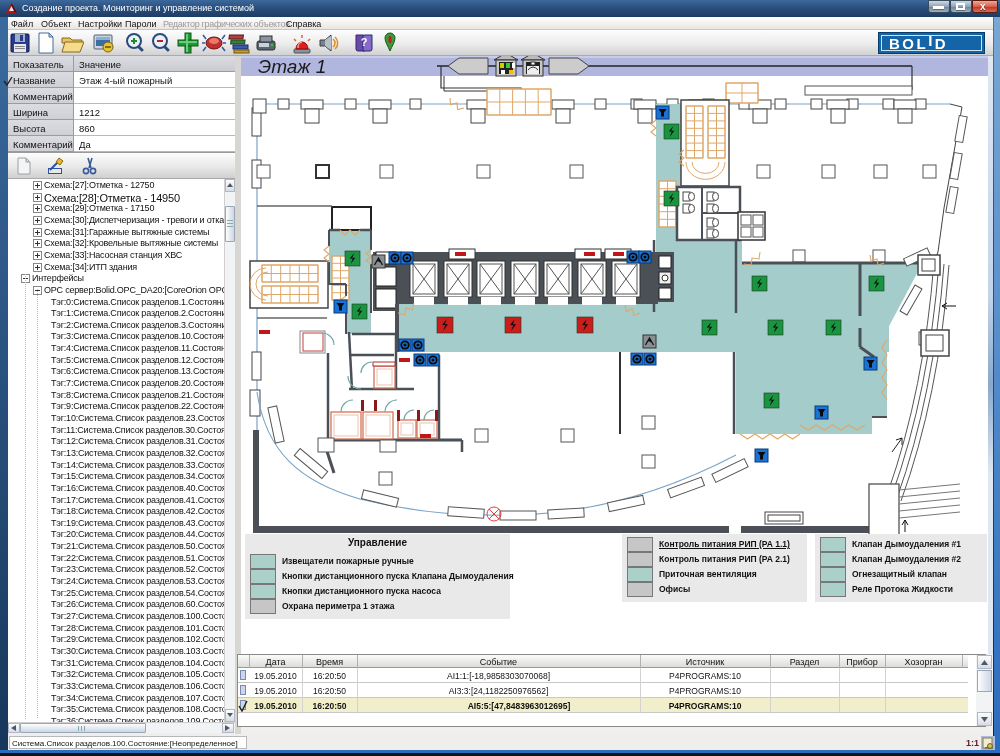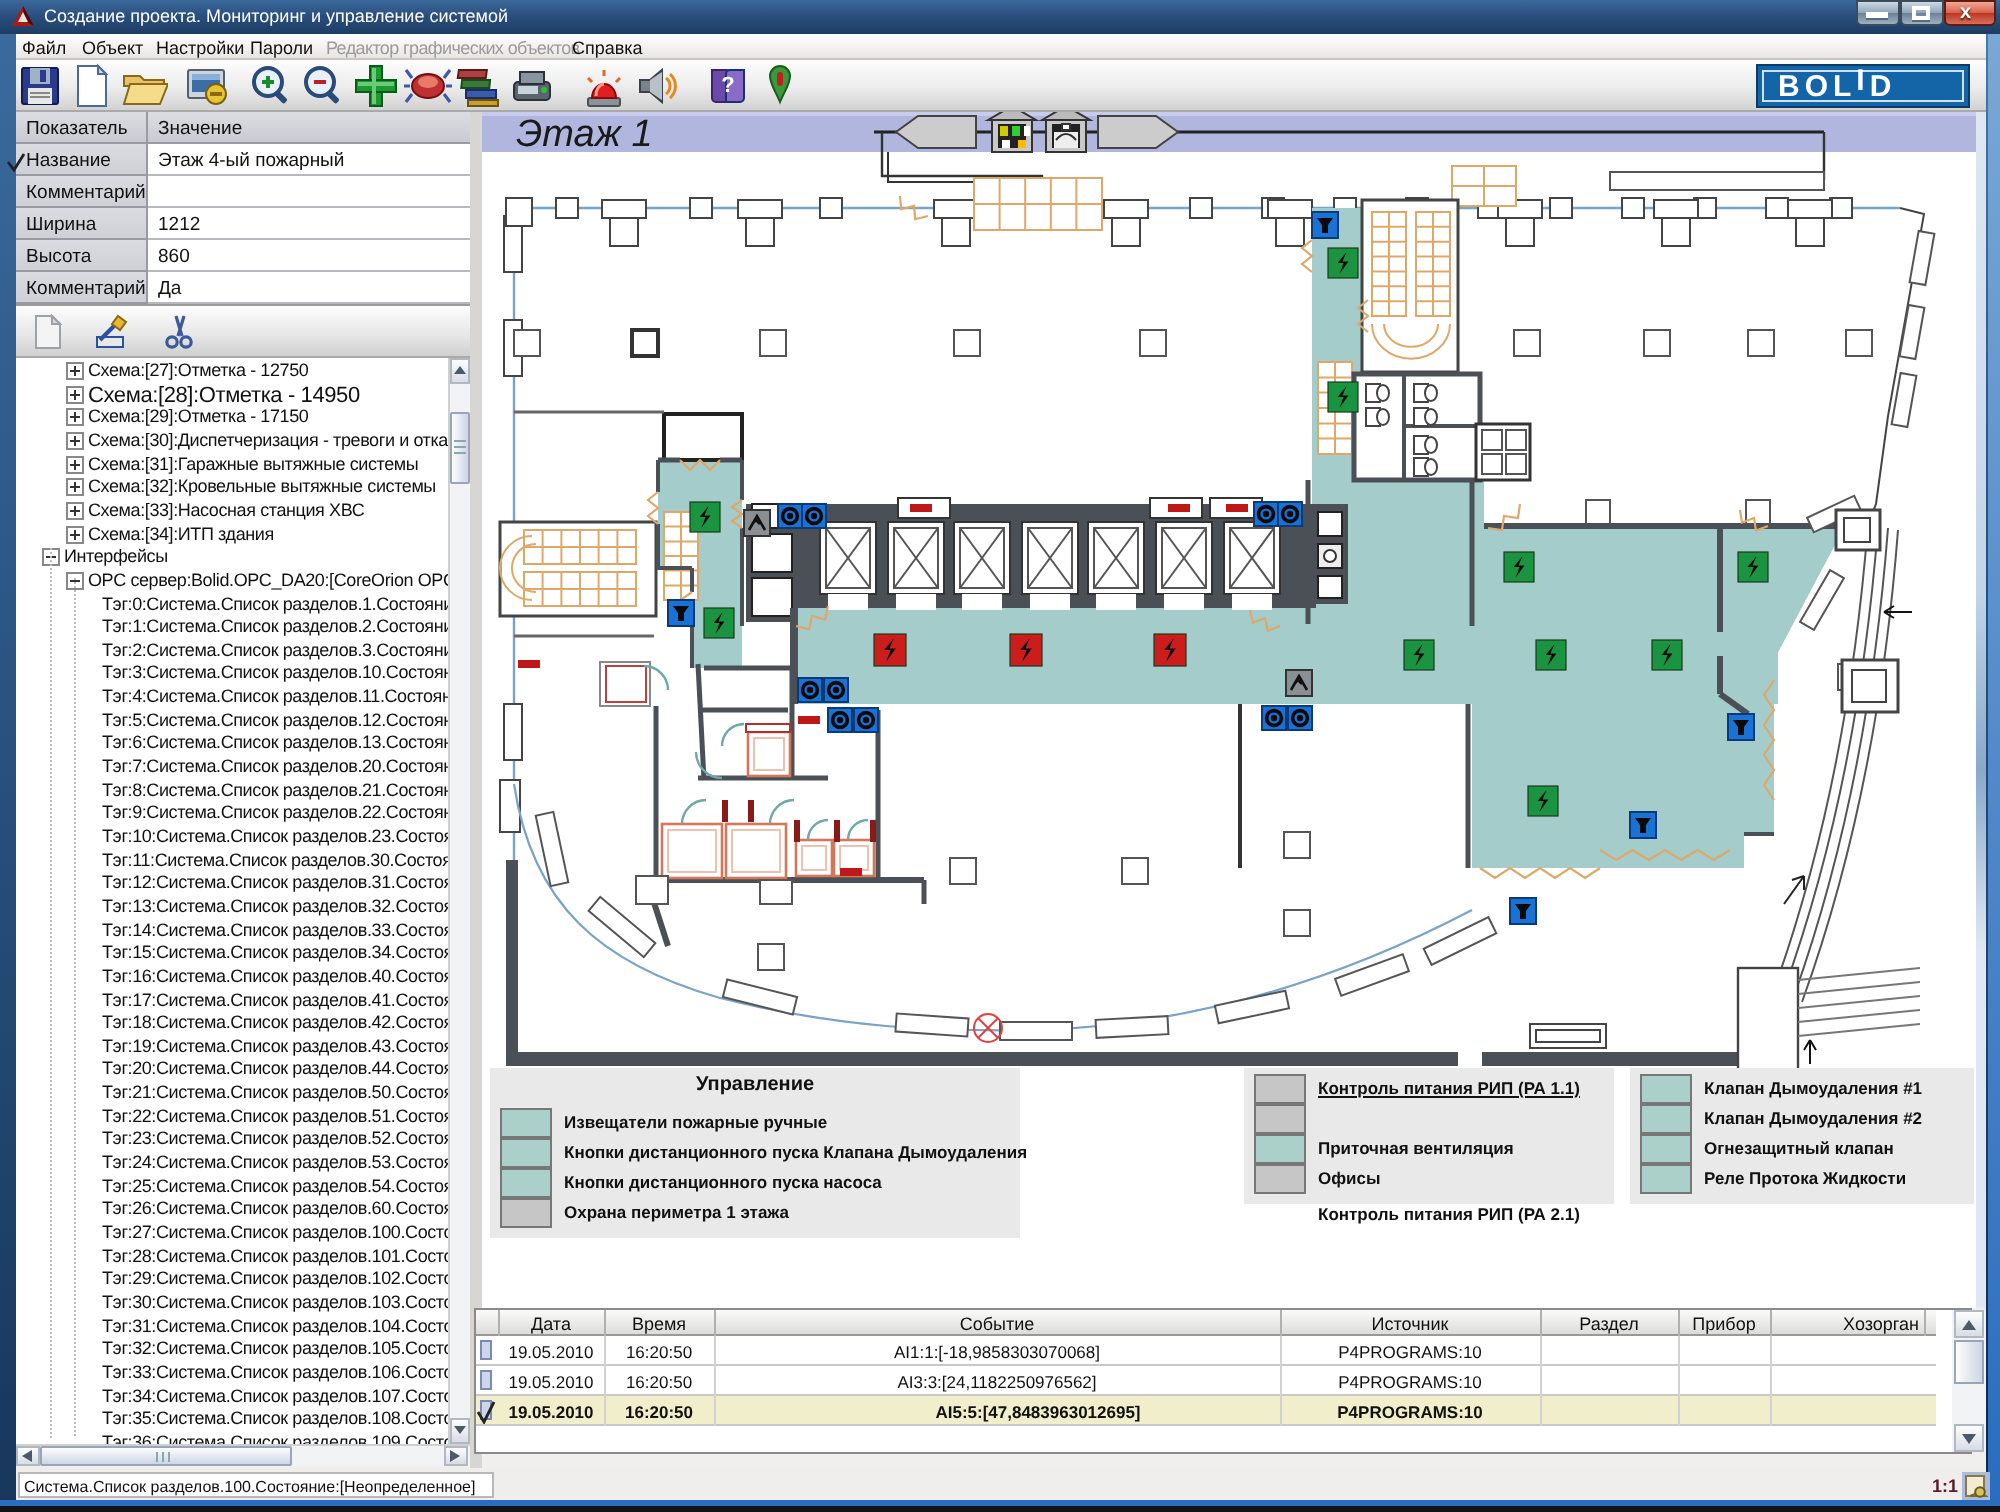--- a/index.html
+++ b/index.html
@@ -852,21 +852,21 @@
 <div class="abs" style="left:250px;top:569px;width:26px;height:15px;background:#abd0ca;border:1px solid #777;"></div>
 <div class="abs txt" style="left:282px;top:571px;font-size:8.5px;font-weight:bold;color:#111;">Кнопки дистанционного пуска Клапана Дымоудаления</div>
 <div class="abs" style="left:250px;top:584px;width:26px;height:15px;background:#abd0ca;border:1px solid #777;"></div>
 <div class="abs txt" style="left:282px;top:586px;font-size:8.5px;font-weight:bold;color:#111;">Кнопки дистанционного пуска насоса</div>
 <div class="abs" style="left:250px;top:599px;width:26px;height:15px;background:#c6c6c6;border:1px solid #777;"></div>
 <div class="abs txt" style="left:282px;top:601px;font-size:8.5px;font-weight:bold;color:#111;">Охрана периметра 1 этажа</div>
 <div class="abs" style="left:622px;top:534px;width:185px;height:68px;background:#e9e9e9;"></div>
 <div class="abs" style="left:627px;top:537px;width:26px;height:15px;background:#c6c6c6;border:1px solid #777;"></div>
 <div class="abs txt" style="left:659px;top:539px;font-size:8.5px;font-weight:bold;color:#111;text-decoration:underline;">Контроль питания РИП (РА 1.1)</div>
 <div class="abs" style="left:627px;top:552px;width:26px;height:15px;background:#c6c6c6;border:1px solid #777;"></div>
-<div class="abs txt" style="left:659px;top:554px;font-size:8.5px;font-weight:bold;color:#111;margin-top:48px;">Контроль питания РИП (РА 2.1)</div>
+<div class="abs txt" style="left:659px;top:554px;font-size:8.5px;font-weight:bold;color:#111;">Контроль питания РИП (РА 2.1)</div>
 <div class="abs" style="left:627px;top:567px;width:26px;height:15px;background:#abd0ca;border:1px solid #777;"></div>
 <div class="abs txt" style="left:659px;top:569px;font-size:8.5px;font-weight:bold;color:#111;">Приточная вентиляция</div>
 <div class="abs" style="left:627px;top:582px;width:26px;height:15px;background:#c6c6c6;border:1px solid #777;"></div>
 <div class="abs txt" style="left:659px;top:584px;font-size:8.5px;font-weight:bold;color:#111;">Офисы</div>
 <div class="abs" style="left:815px;top:534px;width:172px;height:68px;background:#e9e9e9;"></div>
 <div class="abs" style="left:820px;top:537px;width:26px;height:15px;background:#abd0ca;border:1px solid #777;"></div>
 <div class="abs txt" style="left:852px;top:539px;font-size:8.5px;font-weight:bold;color:#111;">Клапан Дымоудаления #1</div>
 <div class="abs" style="left:820px;top:552px;width:26px;height:15px;background:#abd0ca;border:1px solid #777;"></div>
 <div class="abs txt" style="left:852px;top:554px;font-size:8.5px;font-weight:bold;color:#111;">Клапан Дымоудаления #2</div>
 <div class="abs" style="left:820px;top:567px;width:26px;height:15px;background:#abd0ca;border:1px solid #777;"></div>
@@ -881,21 +881,21 @@
 <div class="abs txt" style="left:302px;top:657px;width:55px;text-align:center;font-size:9px;color:#111;">Время</div>
 <div class="abs" style="left:357px;top:655px;width:1px;height:13px;background:#b0b0b0;"></div>
 <div class="abs txt" style="left:357px;top:657px;width:283px;text-align:center;font-size:9px;color:#111;">Событие</div>
 <div class="abs" style="left:640px;top:655px;width:1px;height:13px;background:#b0b0b0;"></div>
 <div class="abs txt" style="left:640px;top:657px;width:130px;text-align:center;font-size:9px;color:#111;">Источник</div>
 <div class="abs" style="left:770px;top:655px;width:1px;height:13px;background:#b0b0b0;"></div>
 <div class="abs txt" style="left:770px;top:657px;width:69px;text-align:center;font-size:9px;color:#111;">Раздел</div>
 <div class="abs" style="left:839px;top:655px;width:1px;height:13px;background:#b0b0b0;"></div>
 <div class="abs txt" style="left:839px;top:657px;width:46px;text-align:center;font-size:9px;color:#111;">Прибор</div>
 <div class="abs" style="left:885px;top:655px;width:1px;height:13px;background:#b0b0b0;"></div>
-<div class="abs txt" style="left:885px;top:657px;width:77px;text-align:center;font-size:9px;color:#111;margin-left:17px;">Хозорган</div>
+<div class="abs txt" style="left:885px;top:657px;width:77px;text-align:center;font-size:9px;color:#111;">Хозорган</div>
 <div class="abs" style="left:962px;top:655px;width:1px;height:13px;background:#b0b0b0;"></div>
 <div class="abs" style="left:238px;top:668px;width:730px;height:15px;background:#fff;border-bottom:1px solid #c8c8c8;"></div>
 <div class="abs txt" style="left:249px;top:671px;width:53px;text-align:center;font-size:8.5px;font-weight:normal;color:#111;">19.05.2010</div>
 <div class="abs txt" style="left:302px;top:671px;width:55px;text-align:center;font-size:8.5px;font-weight:normal;color:#111;">16:20:50</div>
 <div class="abs txt" style="left:357px;top:671px;width:283px;text-align:center;font-size:8.5px;font-weight:normal;color:#111;">AI1:1:[-18,9858303070068]</div>
 <div class="abs txt" style="left:640px;top:671px;width:130px;text-align:center;font-size:8.5px;font-weight:normal;color:#111;">P4PROGRAMS:10</div>
 <div class="abs" style="left:240px;top:670px;width:6px;height:10px;background:#cdd6e8;border:1px solid #7a8ab0;"></div>
 <div class="abs" style="left:238px;top:683px;width:730px;height:15px;background:#fff;border-bottom:1px solid #c8c8c8;"></div>
 <div class="abs txt" style="left:249px;top:686px;width:53px;text-align:center;font-size:8.5px;font-weight:normal;color:#111;">19.05.2010</div>
 <div class="abs txt" style="left:302px;top:686px;width:55px;text-align:center;font-size:8.5px;font-weight:normal;color:#111;">16:20:50</div>

